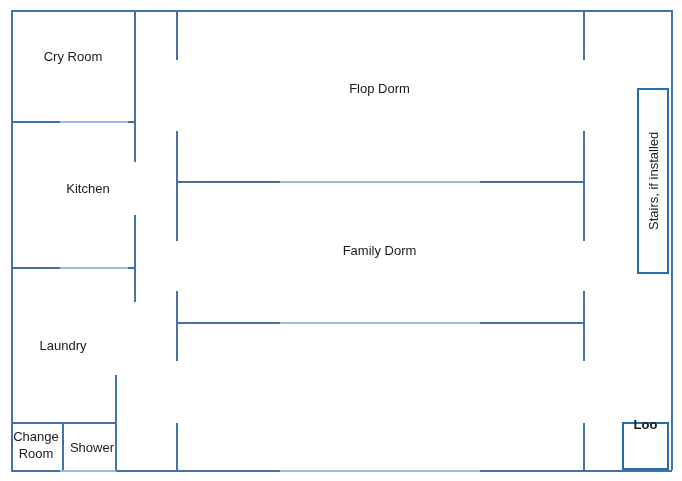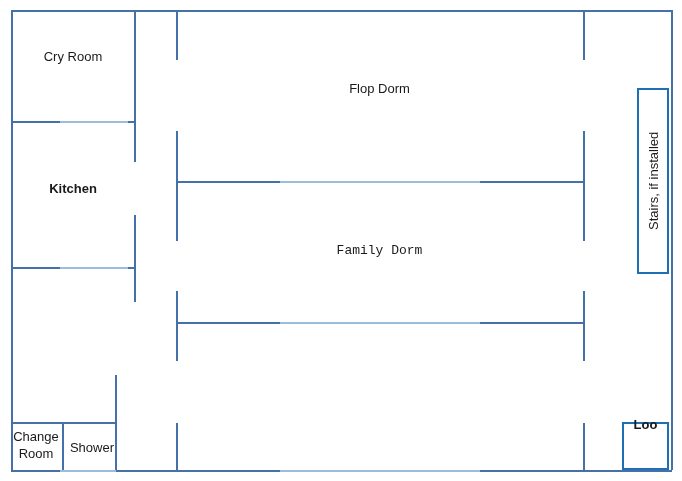--- a/index.html
+++ b/index.html
@@ -79,21 +79,22 @@
     <div class="wall v" style="left: 583px; top: 423px; height: 48px;"></div>
     <div class="wall h" style="left: 176px; top: 181px; width: 408px;"></div>
     <div class="wall h soft" style="left: 280px; top: 181px; width: 200px;"></div>
     <div class="wall h" style="left: 176px; top: 322px; width: 408px;"></div>
     <div class="wall h soft" style="left: 280px; top: 322px; width: 200px;"></div>
     <div class="wall h soft" style="left: 280px; top: 470px; width: 200px;"></div>
     <div class="wall h soft" style="left: 60px; top: 470px; width: 56px;"></div>
     <div class="boxroom" style="left: 637px; top: 88px; width: 32px; height: 186px;"></div>
     <div class="boxroom" style="left: 622px; top: 422px; width: 47px; height: 48px;"></div>
     <div class="label" style="left: 11px; top: 48px; width: 124px;">Cry Room</div>
-    <div class="label" style="left: 11px; top: 180px; width: 124px; font-weight: bold;">Kitchen</div>
+    <div class="label" style="left: 26px; top: 180px; width: 124px;">Kitchen</div>
+    <div class="label" style="left: 11px; top: 337px; width: 104px;">Laundry</div>
     <div class="label" style="left: 8px; top: 428px; width: 56px;">Change
 Room</div>
     <div class="label" style="left: 62px; top: 439px; width: 60px;">Shower</div>
     <div class="label" style="left: 176px; top: 80px; width: 407px; text-align: center;">Flop Dorm</div>
-    <div class="label" style="left: 176px; top: 242px; width: 407px; font-family: Liberation Mono, monospace;">Family Dorm</div>
+    <div class="label" style="left: 176px; top: 242px; width: 407px;">Family Dorm</div>
     <div class="label" style="left: 622px; top: 416px; width: 47px; font-weight: bold;">Loo</div>
     <div class="label vertical" style="left: 637px; top: 88px; width: 32px; height: 186px; display: flex; align-items: center; justify-content: center;">Stairs, if installed</div>
   </div>
 
 </body></html>

